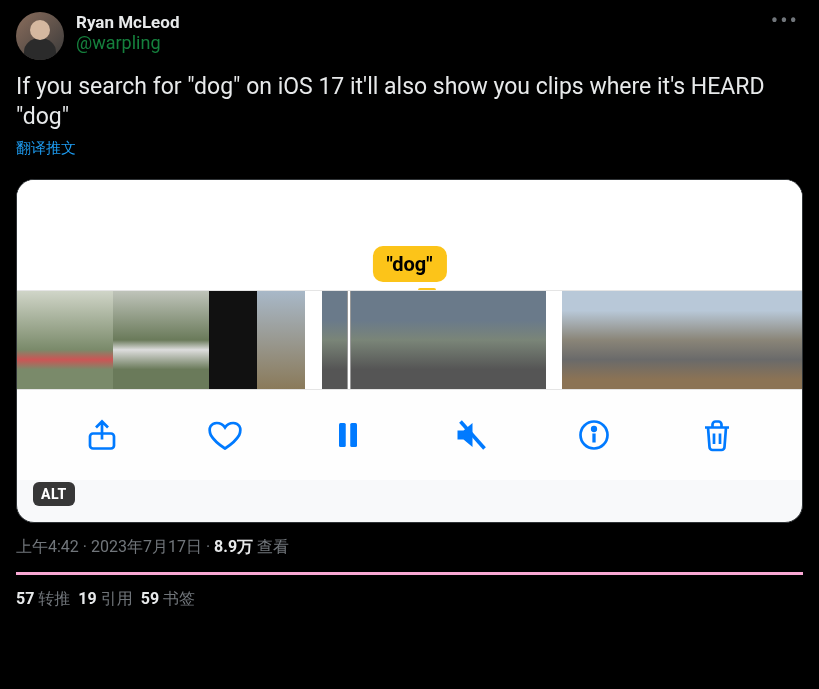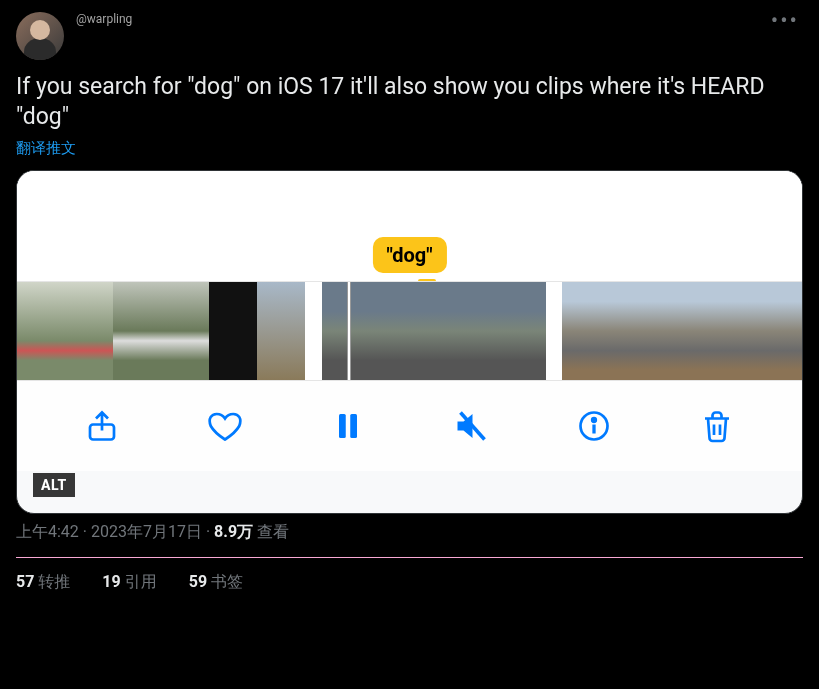--- a/index.html
+++ b/index.html
@@ -45,40 +45,40 @@
     border-radius: 50% 50% 0 0;
     background: #2b2b2b;
   }
   .name-col { flex: 1; }
   .display-name {
     font-weight: 700;
     font-size: 17px;
     color: #e7e9ea;
   }
   .handle {
-    font-size: 12px;
-    color: #a3a3a3;
+    font-size: 18px;
+    color: #15803d;
   }
   .more {
     color: #71767b;
     font-size: 22px;
     letter-spacing: 2px;
     line-height: 10px;
     padding: 4px;
   }
   .body-text {
     font-size: 23px;
     line-height: 30px;
     color: #e7e9ea;
     margin-bottom: 6px;
   }
   .translate {
     color: #1d9bf0;
     font-size: 15px;
-    margin-bottom: 12px;
+    margin-bottom: 21px;
     display: inline-block;
   }
   .media {
     border: 1px solid #2f3336;
     border-radius: 18px;
     overflow: hidden;
     background: #f8f9fa;
     position: relative;
     width: 100%;
     height: 344px;
@@ -166,47 +166,48 @@
   .ctrl svg { width: 36px; height: 36px; }
   .alt-badge {
     position: absolute;
     left: 16px;
     bottom: 16px;
     background: rgba(0,0,0,0.78);
     color: #fff;
     font-weight: 800;
     font-size: 14px;
     padding: 4px 8px;
-    border-radius: 0;
+    border-radius: 6px;
     letter-spacing: 0.5px;
   }
   .meta {
-    margin-top: 8px;
+    margin-top: 14px;
     font-size: 16px;
     color: #71767b;
     padding-bottom: 14px;
-    border-bottom: 1px solid #f9a8d4;
+    border-bottom: 3px solid #f9a8d4;
   }
   .meta .views-n { color: #e7e9ea; font-weight: 700; }
   .stats {
     display: flex;
-    gap: 32px;
+    gap: 8px;
     padding: 14px 0;
     font-size: 16px;
     color: #71767b;
   }
   .stats .n { color: #e7e9ea; font-weight: 700; margin-right: 4px; }
 </style>
 </head>
 <body>
 
 <div class="tweet">
   <div class="header">
     <div class="avatar"></div>
     <div class="name-col">
+      <div class="display-name">Ryan McLeod</div>
       <div class="handle">@warpling</div>
     </div>
     <div class="more">•••</div>
   </div>
 
   <div class="body-text">If you search for "dog" on iOS 17 it'll also show you clips where it's HEARD "dog"</div>
   <a class="translate">翻译推文</a>
 
   <div class="media">
     <div class="media-top">

